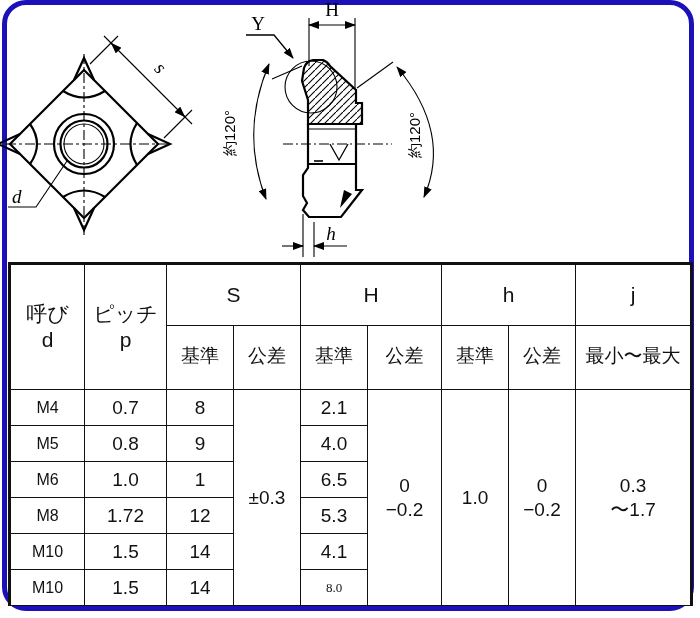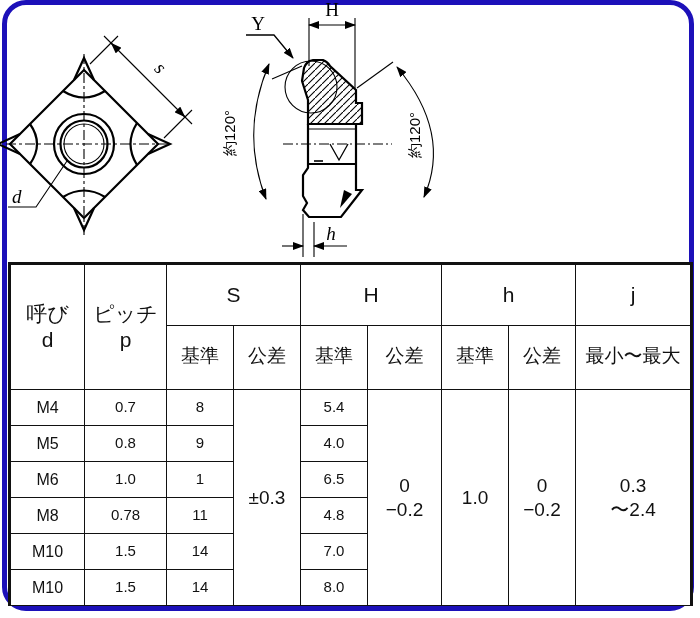--- a/index.html
+++ b/index.html
@@ -30,22 +30,22 @@
     padding:0;font-weight:normal;line-height:1.22;
   }
   tr.gh{height:62px;}
   tr.sh{height:64px;font-family:Liberation Mono, monospace;}
   tr.br{height:36px;}
   .jp{font-size:21px;}
   .group-lab{font-size:21px;}
   .sub-lab{font-size:19px;}
   .two-line span{display:block;}
   td.size-lab{font-weight:bold;font-size:16px;}
-  td.num{font-size:15px;}
-  td.num-small{font-size:15px;}
+  td.num{font-size:19px;}
+  td.num-small{font-size:13px;font-family:Liberation Serif, serif;}
   td.merged{font-size:19px;}
 </style>
 </head>
 <body>
 
 <div class="frame"></div>
 
 <div class="draw-area">
 <svg width="700" height="262" viewBox="0 0 700 262">
   <defs>
@@ -163,58 +163,58 @@
     <th class="sub-lab">基準</th>
     <th class="sub-lab">公差</th>
     <th class="sub-lab">最小〜最大</th>
   </tr>
 
   <tr class="br">
     <td class="size-lab">M4</td>
     <td class="num">0.7</td>
     <td class="num">8</td>
     <td rowspan="6" class="merged">±0.3</td>
-    <td class="num">5.4</td>
+    <td class="num">2.1</td>
     <td rowspan="6" class="merged two-line">
       <span>0</span>
       <span>−0.2</span>
     </td>
     <td rowspan="6" class="merged">1.0</td>
     <td rowspan="6" class="merged two-line">
       <span>0</span>
       <span>−0.2</span>
     </td>
     <td rowspan="6" class="merged two-line">
       <span>0.3</span>
-      <span>〜2.4</span>
+      <span>〜1.7</span>
     </td>
   </tr>
   <tr class="br">
     <td class="size-lab">M5</td>
     <td class="num">0.8</td>
     <td class="num">9</td>
     <td class="num">4.0</td>
   </tr>
   <tr class="br">
     <td class="size-lab">M6</td>
     <td class="num">1.0</td>
     <td class="num">1</td>
     <td class="num">6.5</td>
   </tr>
   <tr class="br">
     <td class="size-lab">M8</td>
-    <td class="num">0.78</td>
-    <td class="num">11</td>
-    <td class="num">4.8</td>
+    <td class="num">1.72</td>
+    <td class="num">12</td>
+    <td class="num">5.3</td>
   </tr>
   <tr class="br">
     <td class="size-lab">M10</td>
     <td class="num">1.5</td>
     <td class="num">14</td>
-    <td class="num">7.0</td>
+    <td class="num">4.1</td>
   </tr>
   <tr class="br">
     <td class="size-lab">M10</td>
     <td class="num">1.5</td>
     <td class="num">14</td>
     <td class="num-small">8.0</td>
   </tr>
 </tbody>
   </table>
 

